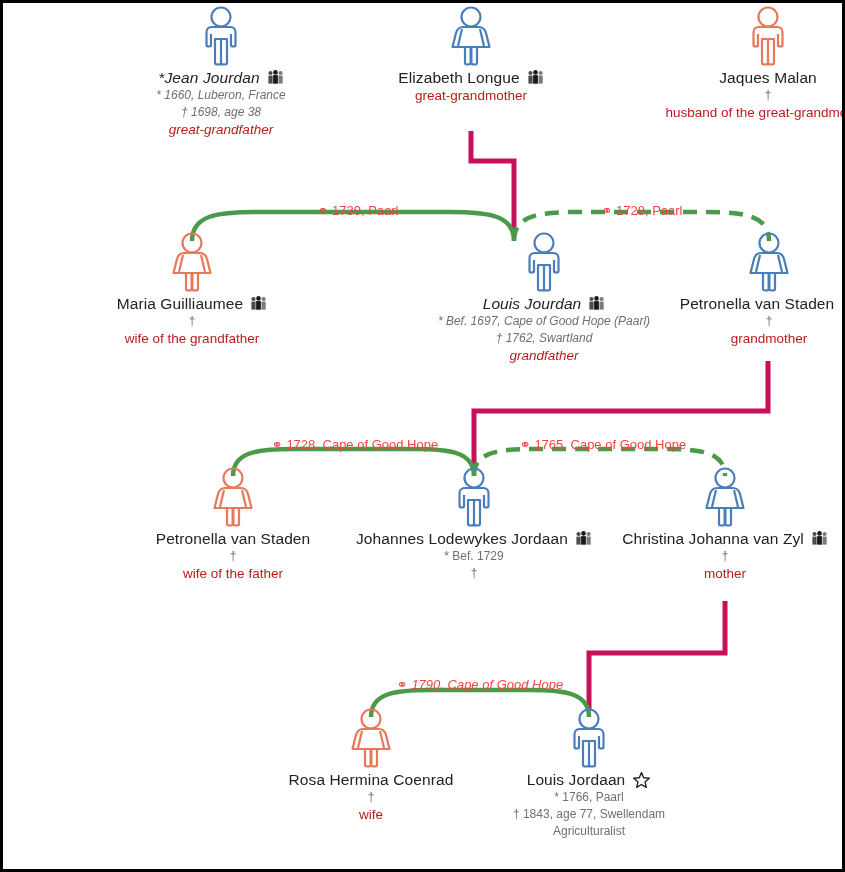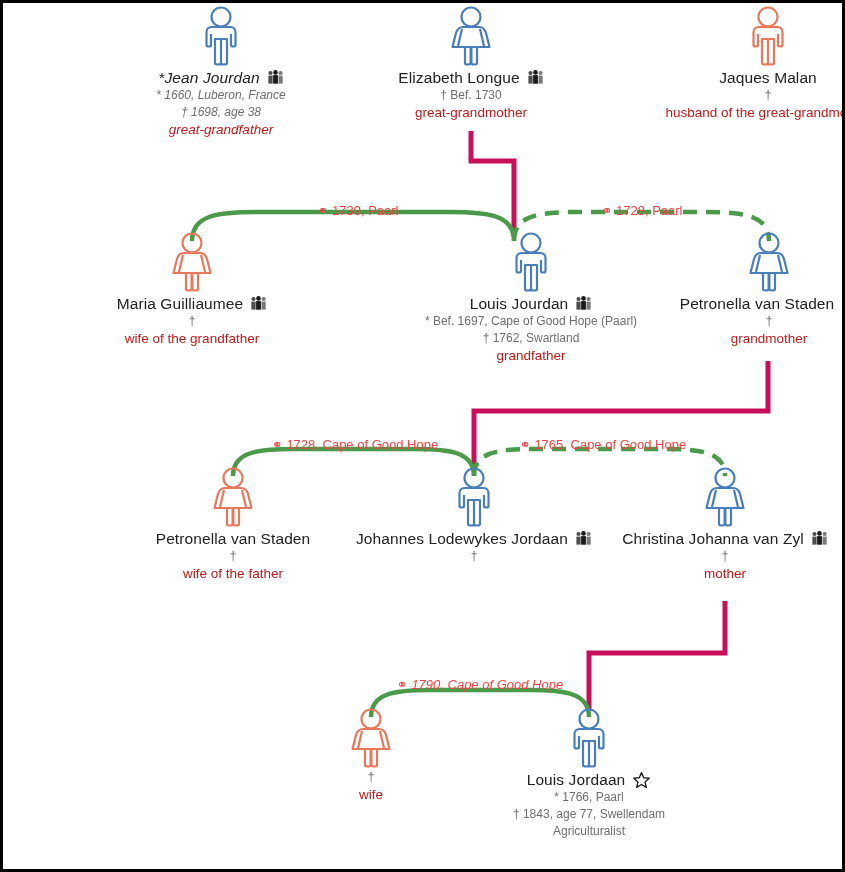--- a/index.html
+++ b/index.html
@@ -156,21 +156,20 @@
         <span class="pname">Elizabeth Longue</span>
         <svg class="gicon" viewBox="0 0 17 15">
           <circle cx="3.5" cy="3" r="2.1" fill="#4d4d4d"></circle>
             <rect x="1.4" y="5.6" width="4.2" height="8" fill="#4d4d4d"></rect>
           <circle cx="8.5" cy="2.4" r="2.3" fill="#1a1a1a"></circle>
             <rect x="6.1" y="5.1" width="4.8" height="8.6" fill="#1a1a1a"></rect>
           <circle cx="13.6" cy="3" r="2.1" fill="#7a7a7a"></circle>
             <rect x="11.5" y="5.6" width="4.2" height="8" fill="#7a7a7a"></rect>
         </svg>
       </div>
-      <div class="detail">† Bef. 1730</div>
       <div class="role">great-grandmother</div>
     </div>
 
     <div class="person" style="left:765px;top:2px;">
       <svg class="fig" viewBox="0 0 56 62">
         <circle cx="28" cy="12" r="9.5" fill="none" stroke="#e8785b" stroke-width="2.2"></circle>
         <path d="M13.5,40 L13.5,27 C13.5,23.5 16.5,22 19,22 L37,22 C39.5,22 42.5,23.5 42.5,27 L42.5,40 M18,40 L18,29 M38,40 L38,29 M22,58 L22,34 L34,34 L34,58 M28,34 L28,58" fill="none" stroke="#e8785b" stroke-width="2.2" stroke-linejoin="round"></path>
         <path d="M13.5,40 C13.5,42 18,42 18,40 M38,40 C38,42 42.5,42 42.5,40" fill="none" stroke="#e8785b" stroke-width="2.2"></path>
         <path d="M22,58 C22,60 28,60 28,58 M28,58 C28,60 34,60 34,58" fill="none" stroke="#e8785b" stroke-width="2.2"></path>
       </svg>
@@ -196,21 +195,21 @@
           <circle cx="8.5" cy="2.4" r="2.3" fill="#1a1a1a"></circle>
             <rect x="6.1" y="5.1" width="4.8" height="8.6" fill="#1a1a1a"></rect>
           <circle cx="13.6" cy="3" r="2.1" fill="#7a7a7a"></circle>
             <rect x="11.5" y="5.6" width="4.2" height="8" fill="#7a7a7a"></rect>
         </svg>
       </div>
       <div class="detail">†</div>
       <div class="role">wife of the grandfather</div>
     </div>
 
-    <div class="person" style="left:528px;top:228px;width:330px;">
+    <div class="person" style="left:541px;top:228px;width:330px;font-style:italic;">
       <svg class="fig" viewBox="0 0 56 62">
         <circle cx="28" cy="12" r="9.5" fill="none" stroke="#4a7ebb" stroke-width="2.2"></circle>
         <path d="M13.5,40 L13.5,27 C13.5,23.5 16.5,22 19,22 L37,22 C39.5,22 42.5,23.5 42.5,27 L42.5,40 M18,40 L18,29 M38,40 L38,29 M22,58 L22,34 L34,34 L34,58 M28,34 L28,58" fill="none" stroke="#4a7ebb" stroke-width="2.2" stroke-linejoin="round"></path>
         <path d="M13.5,40 C13.5,42 18,42 18,40 M38,40 C38,42 42.5,42 42.5,40" fill="none" stroke="#4a7ebb" stroke-width="2.2"></path>
         <path d="M22,58 C22,60 28,60 28,58 M28,58 C28,60 34,60 34,58" fill="none" stroke="#4a7ebb" stroke-width="2.2"></path>
       </svg>
       <div class="nameline">
         <span class="pname">Louis Jourdan</span>
         <svg class="gicon" viewBox="0 0 17 15">
           <circle cx="3.5" cy="3" r="2.1" fill="#4d4d4d"></circle>
@@ -273,20 +272,21 @@
         <span class="pname">Johannes Lodewykes Jordaan</span>
         <svg class="gicon" viewBox="0 0 17 15">
           <circle cx="3.5" cy="3" r="2.1" fill="#4d4d4d"></circle>
             <rect x="1.4" y="5.6" width="4.2" height="8" fill="#4d4d4d"></rect>
           <circle cx="8.5" cy="2.4" r="2.3" fill="#1a1a1a"></circle>
             <rect x="6.1" y="5.1" width="4.8" height="8.6" fill="#1a1a1a"></rect>
           <circle cx="13.6" cy="3" r="2.1" fill="#7a7a7a"></circle>
             <rect x="11.5" y="5.6" width="4.2" height="8" fill="#7a7a7a"></rect>
         </svg>
       </div>
+      <div class="detail">* Bef. 1729</div>
       <div class="detail">†</div>
     </div>
 
     <div class="person" style="left:722px;top:463px;">
       <svg class="fig" viewBox="0 0 56 62">
         <circle cx="28" cy="12" r="9.5" fill="none" stroke="#4a7ebb" stroke-width="2.2"></circle>
         <path d="M28,22 L20,22 C16.5,22 14,24.5 13,28 L9.5,42 L46.5,42 L43,28 C42,24.5 39.5,22 36,22 L28,22 Z" fill="none" stroke="#4a7ebb" stroke-width="2.2" stroke-linejoin="round"></path>
         <path d="M19,24 L15,41 M37,24 L41,41" fill="none" stroke="#4a7ebb" stroke-width="2.2"></path>
         <path d="M22,42 L22,58 C22,60 27.6,60 27.6,58 L27.6,42 M28.4,42 L28.4,58 C28.4,60 34,60 34,58 L34,42" fill="none" stroke="#4a7ebb" stroke-width="2.2" stroke-linejoin="round"></path>
       </svg>
@@ -305,20 +305,23 @@
       <div class="role">mother</div>
     </div>
 
     <div class="person" style="left:368px;top:704px;">
       <svg class="fig" viewBox="0 0 56 62">
         <circle cx="28" cy="12" r="9.5" fill="none" stroke="#e8785b" stroke-width="2.2"></circle>
         <path d="M28,22 L20,22 C16.5,22 14,24.5 13,28 L9.5,42 L46.5,42 L43,28 C42,24.5 39.5,22 36,22 L28,22 Z" fill="none" stroke="#e8785b" stroke-width="2.2" stroke-linejoin="round"></path>
         <path d="M19,24 L15,41 M37,24 L41,41" fill="none" stroke="#e8785b" stroke-width="2.2"></path>
         <path d="M22,42 L22,58 C22,60 27.6,60 27.6,58 L27.6,42 M28.4,42 L28.4,58 C28.4,60 34,60 34,58 L34,42" fill="none" stroke="#e8785b" stroke-width="2.2" stroke-linejoin="round"></path>
       </svg>
+      <div class="nameline">
+        <span class="pname">Rosa Hermina Coenrad</span>
+      </div>
       <div class="detail">†</div>
       <div class="role">wife</div>
     </div>
 
     <div class="person" style="left:586px;top:704px;width:300px;">
       <svg class="fig" viewBox="0 0 56 62">
         <circle cx="28" cy="12" r="9.5" fill="none" stroke="#4a7ebb" stroke-width="2.2"></circle>
         <path d="M13.5,40 L13.5,27 C13.5,23.5 16.5,22 19,22 L37,22 C39.5,22 42.5,23.5 42.5,27 L42.5,40 M18,40 L18,29 M38,40 L38,29 M22,58 L22,34 L34,34 L34,58 M28,34 L28,58" fill="none" stroke="#4a7ebb" stroke-width="2.2" stroke-linejoin="round"></path>
         <path d="M13.5,40 C13.5,42 18,42 18,40 M38,40 C38,42 42.5,42 42.5,40" fill="none" stroke="#4a7ebb" stroke-width="2.2"></path>
         <path d="M22,58 C22,60 28,60 28,58 M28,58 C28,60 34,60 34,58" fill="none" stroke="#4a7ebb" stroke-width="2.2"></path>

